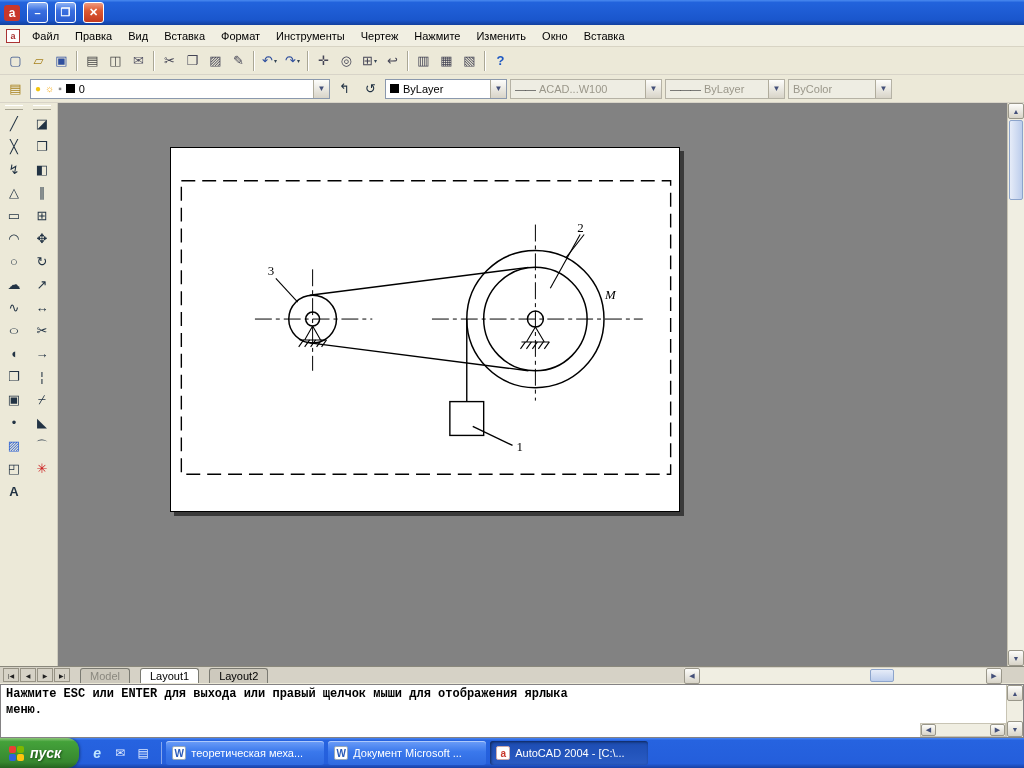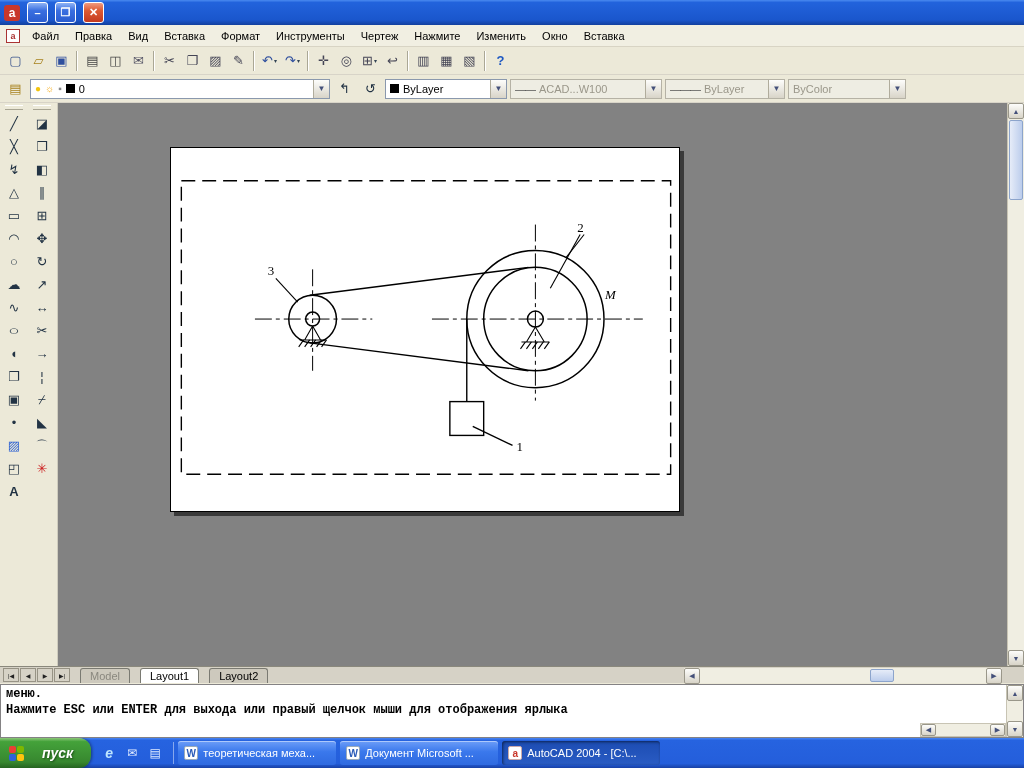--- a/index.html
+++ b/index.html
@@ -98,21 +98,21 @@
     display:flex; border:1px solid #c8c4b4; }
   .cmd-sb-h .sb-btn { flex:0 0 15px; height:12px; }
 
   
   .statusbar { height:26px; flex:0 0 26px; display:flex; align-items:center; padding:0 8px;
     background:#ece9d8; border-top:1px solid #fff; font-size:11px; color:#111; }
 
   
   .taskbar { height:30px; flex:0 0 30px; display:flex; align-items:stretch;
     background:linear-gradient(180deg,#4a86f4 0%,#2663e0 8%,#245edb 85%,#1941a5 100%); }
-  .start { display:flex; align-items:center; gap:18px; padding:0 18px 0 9px; margin-right:6px;
+  .start { display:flex; align-items:center; gap:6px; padding:0 18px 0 9px; margin-right:6px;
     background:linear-gradient(180deg,#8ec87a 0%,#44a23a 12%,#37872f 80%,#256420 100%);
     border-radius:0 12px 12px 0; box-shadow:1px 0 3px rgba(0,0,0,.4);
     color:#fff; font-weight:bold; font-style:italic; font-size:14px; text-shadow:1px 1px 2px #1c4d17; }
   .flag { width:15px; height:15px; display:grid; grid-template:1fr 1fr / 1fr 1fr; gap:1px; }
   .flag i { border-radius:2px; }
   .flag .r { background:#ea3f34; } .flag .g { background:#7db700; }
   .flag .b { background:#2e62d9; } .flag .y { background:#ffc40d; }
   .ql { display:flex; align-items:center; gap:3px; padding:0 6px 0 2px; }
   .ql-item { width:20px; height:20px; display:flex; align-items:center; justify-content:center;
     font-size:12px; color:#dfeaff; }
@@ -262,21 +262,21 @@
     <div class="combo disabled" style="width:152px">
       <span class="line-sample">——</span>
       <span>ACAD...W100</span>
       <span class="combo-arrow">▼</span>
     </div>
     <div class="combo disabled" style="width:120px">
       <span class="line-sample">———</span>
       <span>ByLayer</span>
       <span class="combo-arrow">▼</span>
     </div>
-    <div class="combo disabled" style="width:118px">
+    <div class="combo disabled" style="width:104px">
       <span>ByColor</span>
       <span class="combo-arrow">▼</span>
     </div>
   </div>
 
   <div class="workspace">
     <div class="side-toolbars">
       <div class="side-col">
 
         <div class="grip"></div>
@@ -474,22 +474,22 @@
       <span class="sb-btn">◀</span>
       <span class="sb-track">
           <span class="sb-thumb-h"></span>
         </span>
       <span class="sb-btn">▶</span>
     </div>
   </div>
 
   <div class="cmdwin">
     <div class="cmd-text">
+      <div>Нажмите ESC или ENTER для выхода или правый щелчок мыши для отображения ярлыка</div>
       <div>меню.</div>
-      <div>Нажмите ESC или ENTER для выхода или правый щелчок мыши для отображения ярлыка</div>
     </div>
     <div class="cmd-sb-v">
       <span class="sb-btn">▲</span>
       <span class="sb-btn">▼</span>
     </div>
     <div class="cmd-sb-h">
       <span class="sb-btn">◀</span>
       <span style="flex:1"></span>
       <span class="sb-btn">▶</span>
     </div>

